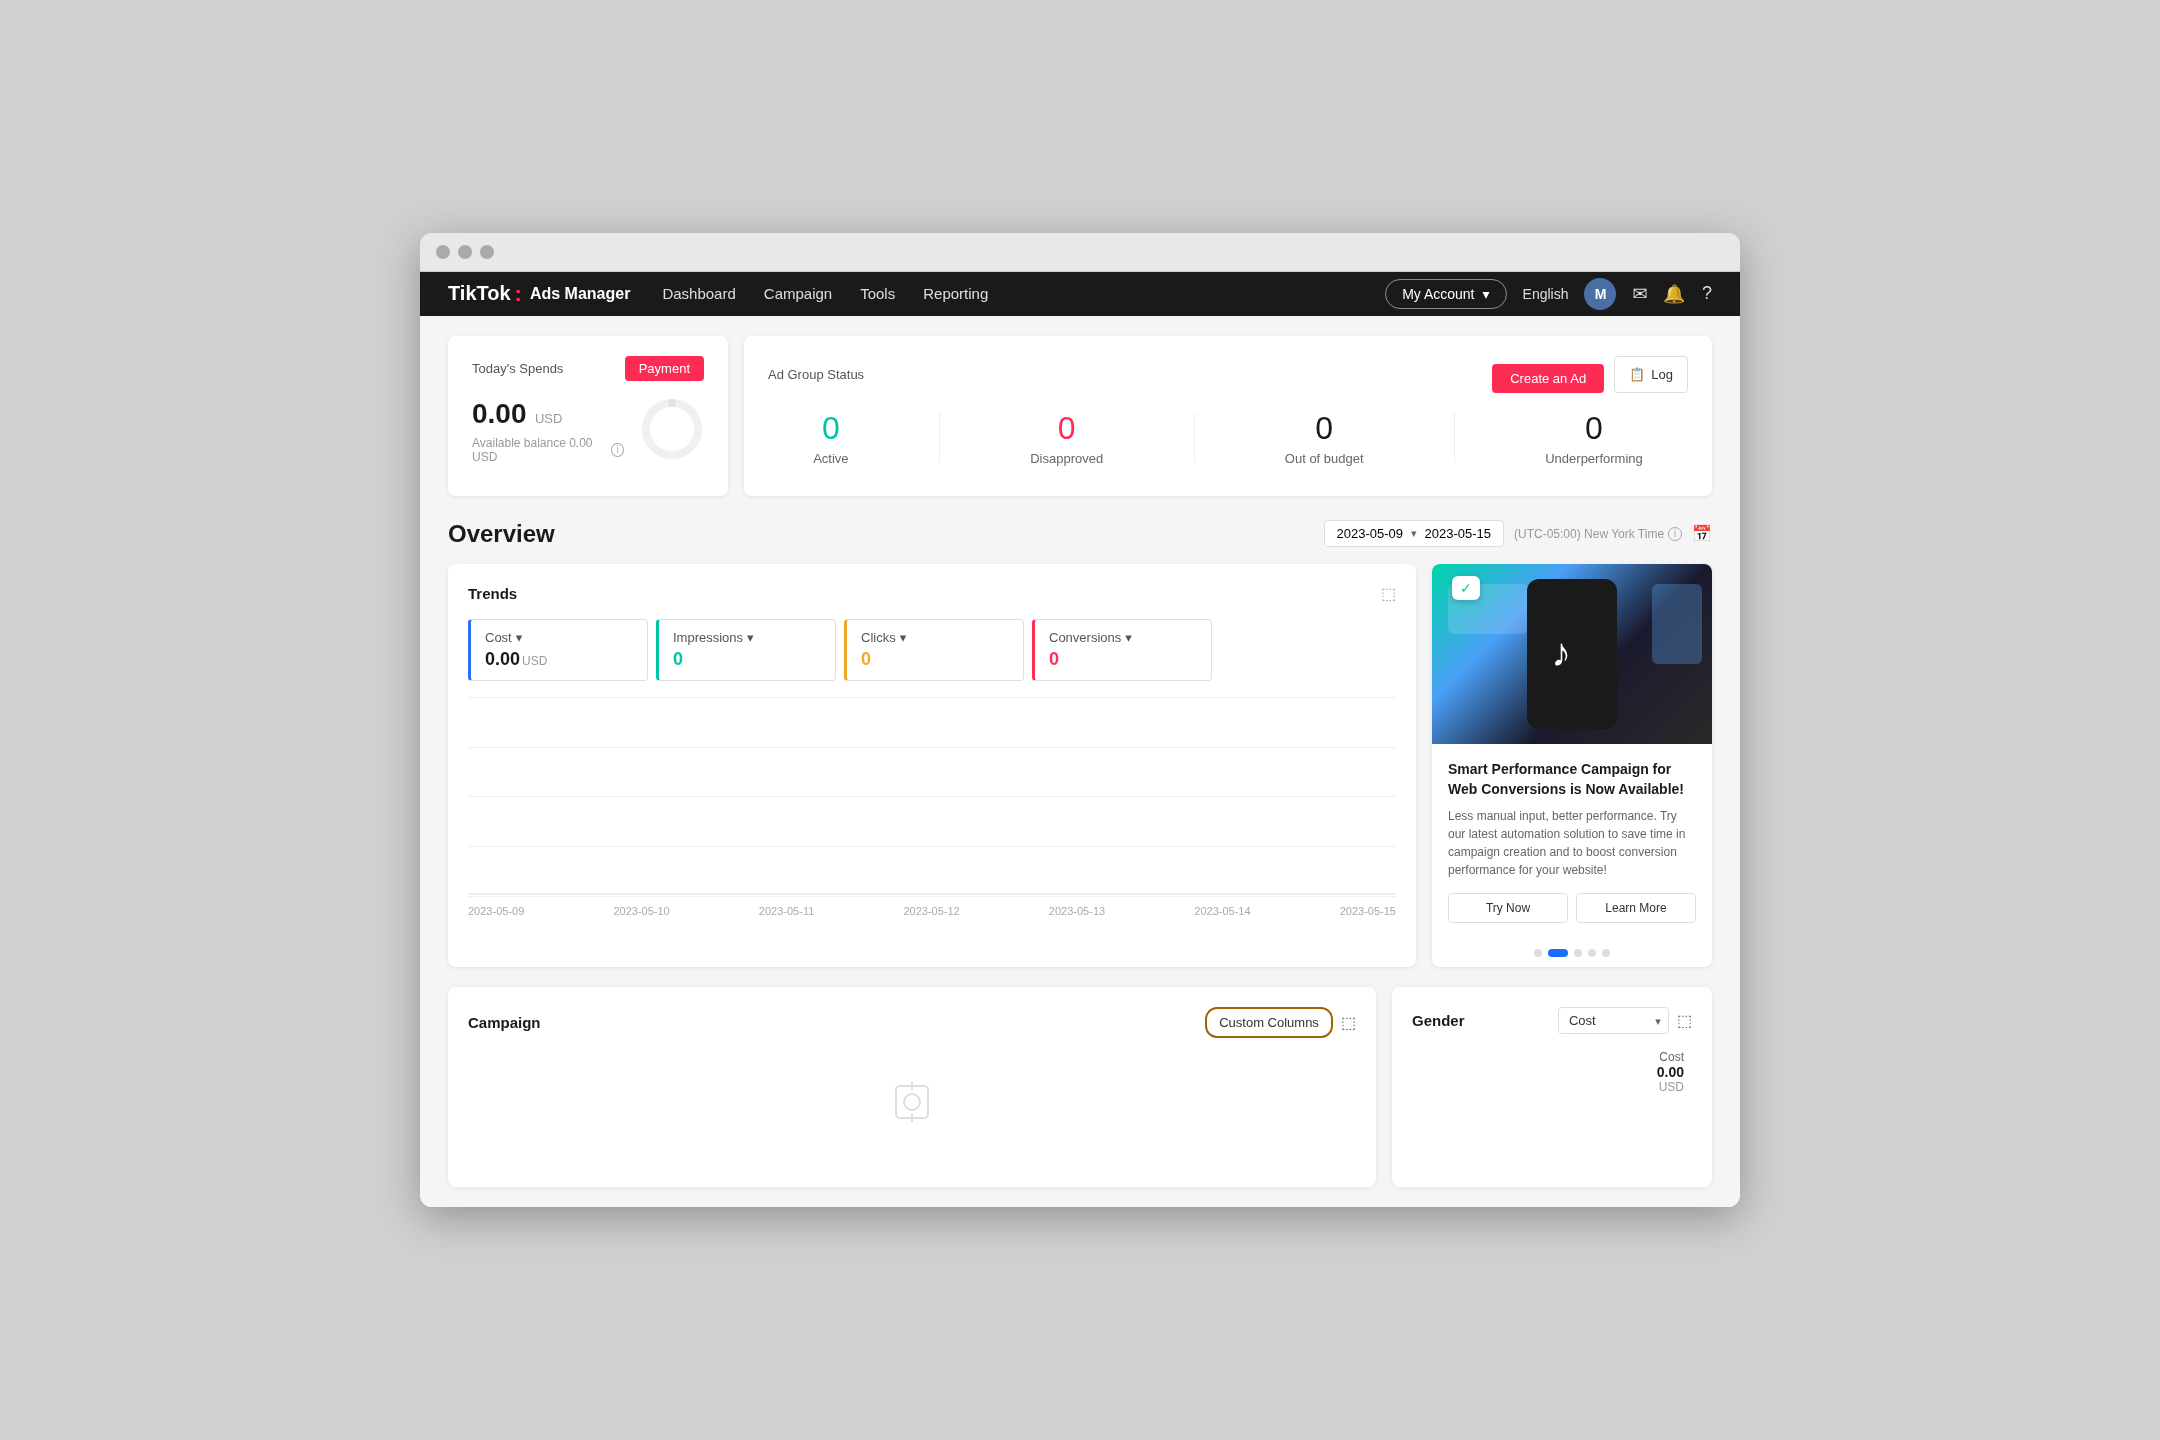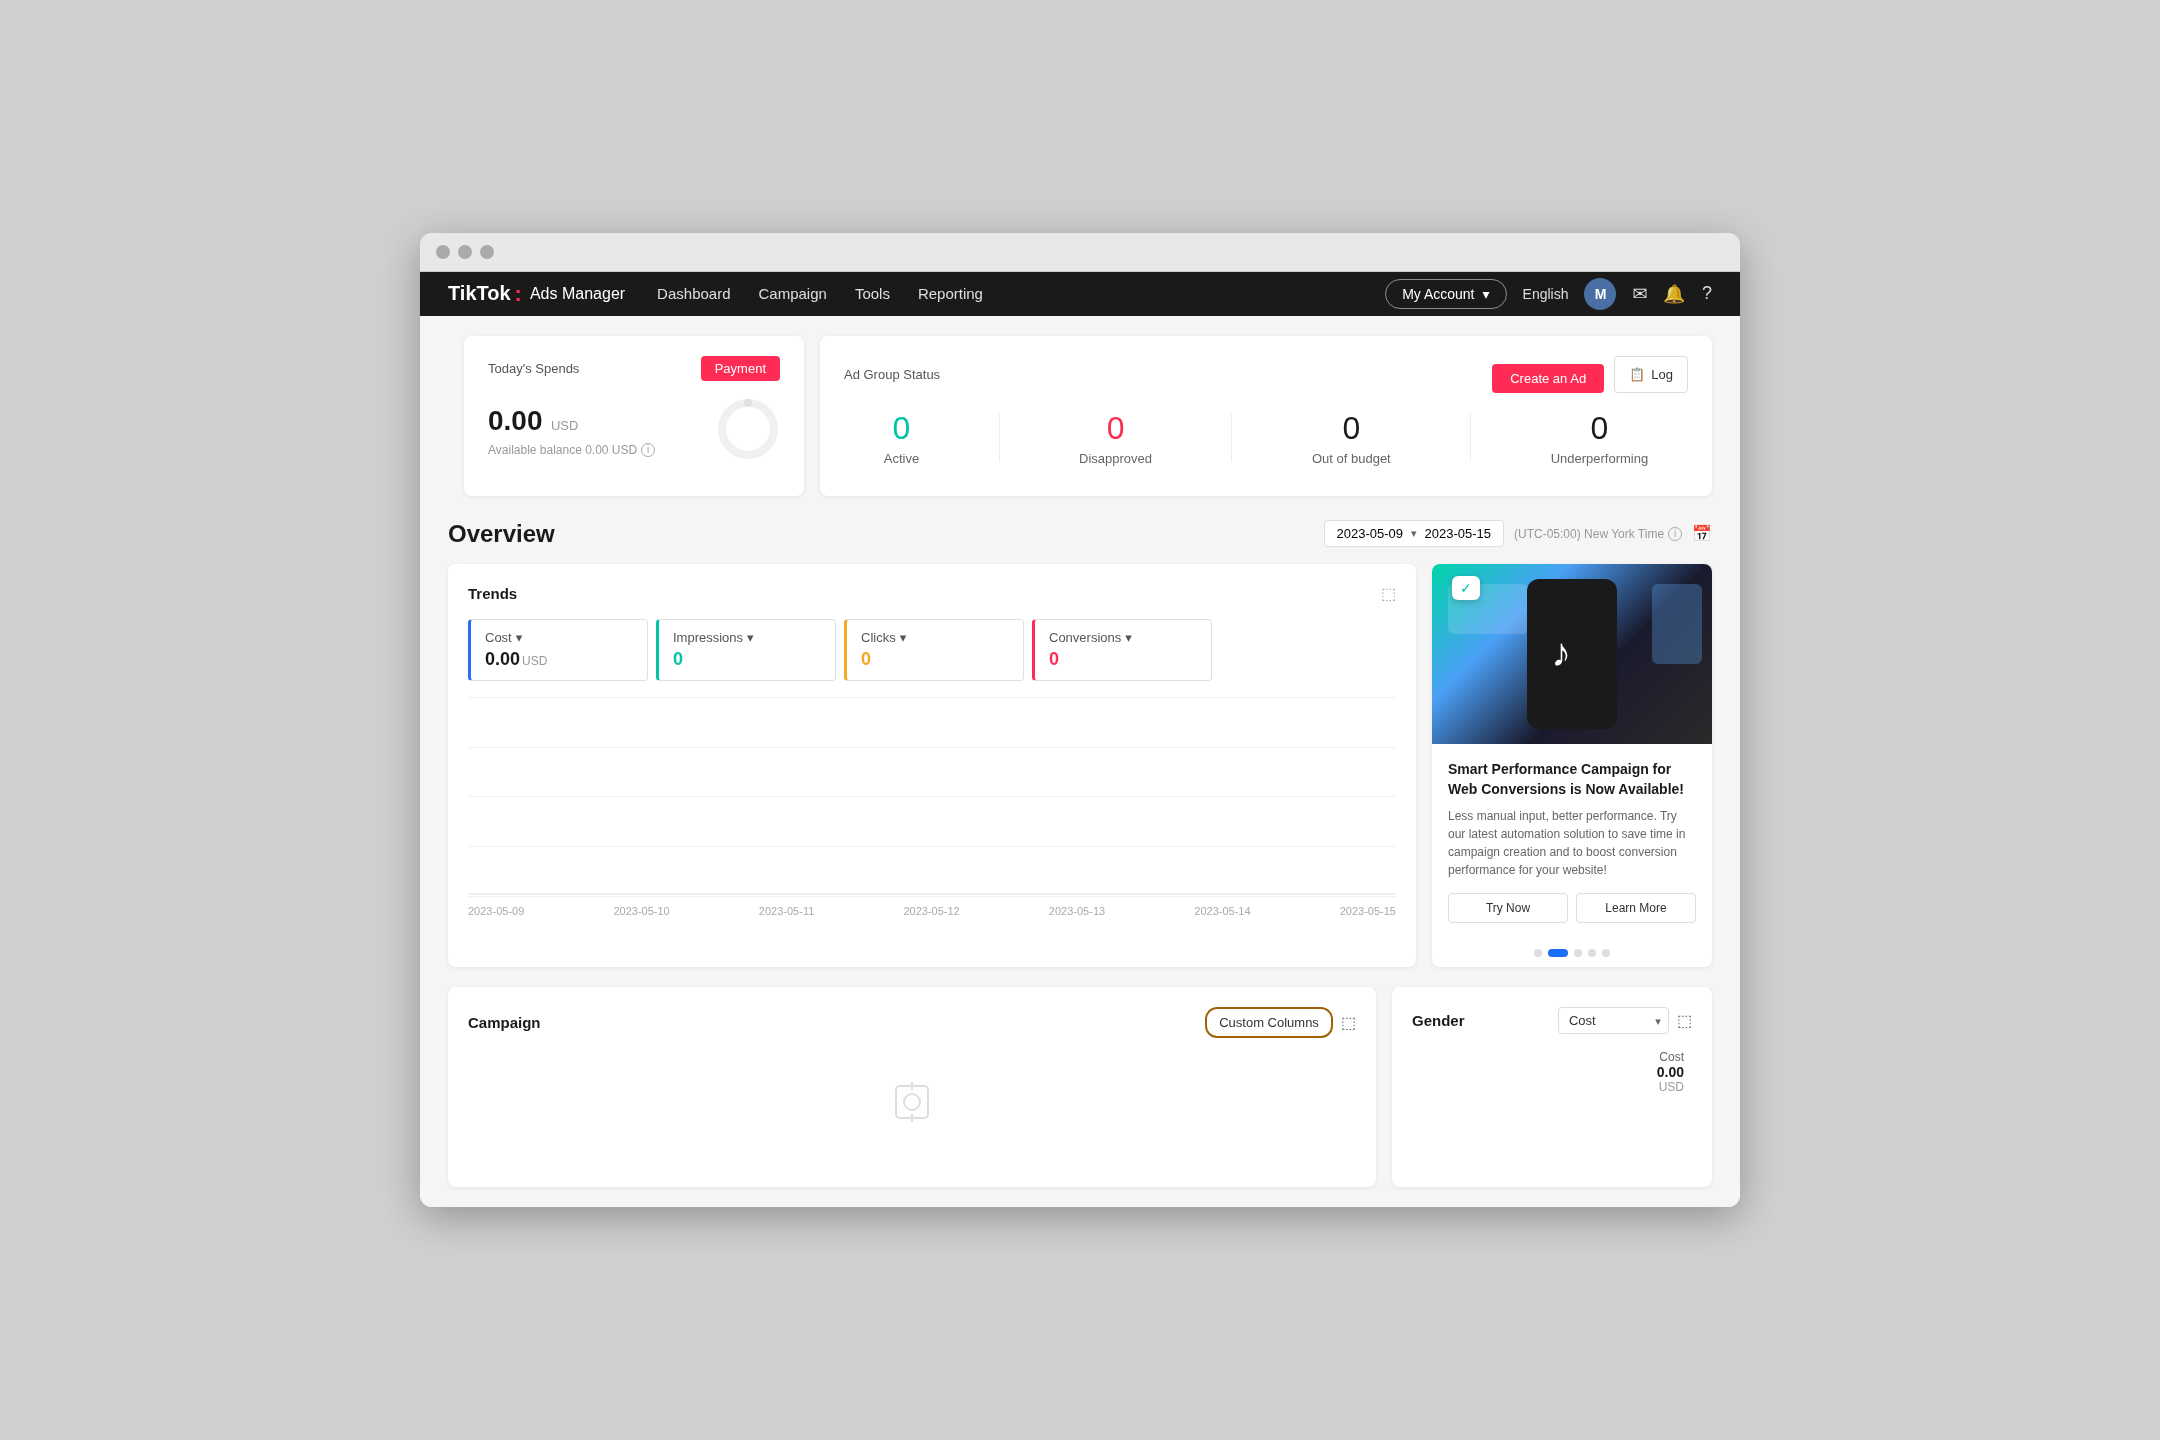--- a/index.html
+++ b/index.html
@@ -51,21 +51,21 @@
       display: flex;
       align-items: center;
       gap: 4px;
       color: white;
       font-weight: 700;
       font-size: 20px;
       white-space: nowrap;
     }
     .nav-logo .tik { color: white; }
     .nav-logo .colon { color: #fe2c55; font-size: 22px; }
-    .nav-logo .sub { font-size: 16px; font-weight: 400; margin-left: 4px; }
+    .nav-logo .sub { font-size: 16px; font-weight: 700; margin-left: 4px; }
     .nav-links {
       display: flex;
       gap: 28px;
       flex: 1;
     }
     .nav-link {
       color: rgba(255,255,255,0.85);
       font-size: 15px;
       cursor: pointer;
       text-decoration: none;
@@ -116,24 +116,23 @@
       display: flex;
       gap: 16px;
       margin-bottom: 24px;
     }
 
     
     .spends-card {
       background: white;
       border-radius: 8px;
       padding: 20px 24px;
-      width: 340px;
+      width: 280px;
       min-height: 160px;
       box-shadow: 0 1px 4px rgba(0,0,0,0.08);
-      margin-left: 16px;
     }
     .spends-header {
       display: flex;
       align-items: center;
       justify-content: space-between;
       margin-bottom: 16px;
     }
     .spends-title {
       font-size: 13px;
       color: #555;

